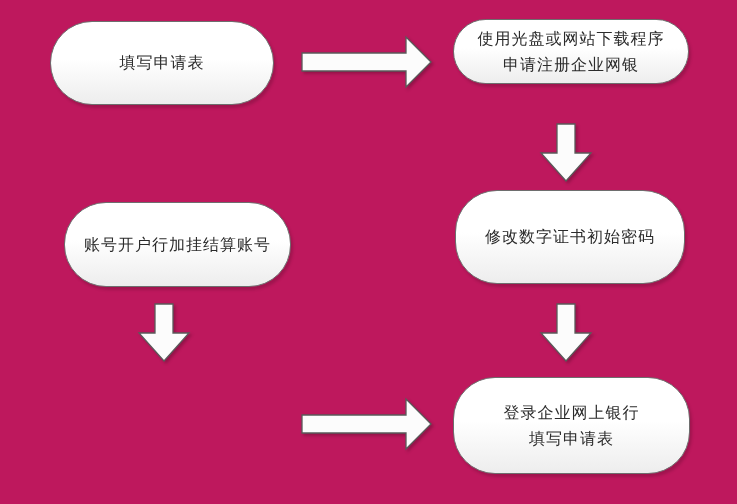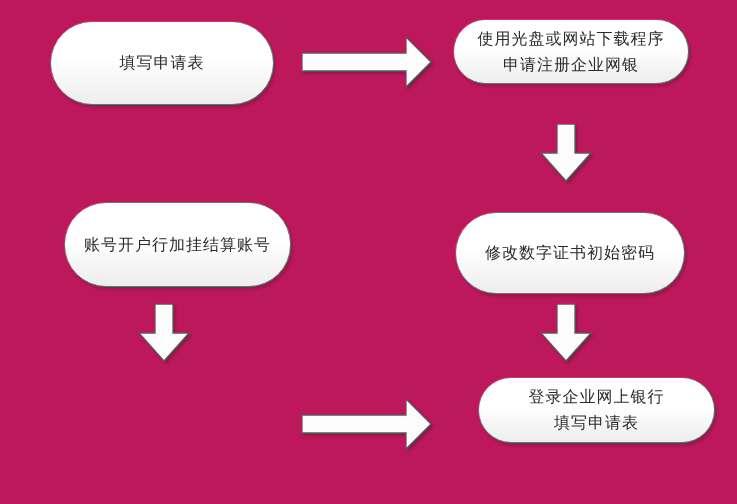--- a/index.html
+++ b/index.html
@@ -61,35 +61,35 @@
   </div>
 
   <svg class="arrow" style="left:539px; top:123px;" width="54" height="60" viewBox="0 0 54 60">
     <polygon points="18,1 36,1 36,30 52,30 27,58 2,30 18,30" fill="#fcfcfc"></polygon>
   </svg>
 
   <div class="node" style="left:64px; top:202px; width:227px; height:85px;">
     <span>账号开户行加挂结算账号</span>
   </div>
 
-  <div class="node" style="left:455px; top:212px; width:230px; height:82px;">
+  <div class="node" style="left:455px; top:190px; width:230px; height:94px;">
     <span>修改数字证书初始密码</span>
   </div>
 
   <svg class="arrow" style="left:137px; top:303px;" width="54" height="60" viewBox="0 0 54 60">
     <polygon points="18,1 36,1 36,30 52,30 27,58 2,30 18,30" fill="#fcfcfc"></polygon>
   </svg>
 
   <svg class="arrow" style="left:539px; top:303px;" width="54" height="60" viewBox="0 0 54 60">
     <polygon points="18,1 36,1 36,30 52,30 27,58 2,30 18,30" fill="#fcfcfc"></polygon>
   </svg>
 
 
   <svg class="arrow" style="left:301px; top:397px;" width="132" height="54" viewBox="0 0 132 54">
     <polygon points="1,18 105,18 105,2 130,27 105,52 105,36 1,36" fill="#fcfcfc"></polygon>
   </svg>
 
-  <div class="node" style="left:478px; top:377px; width:237px; height:66px;">
+  <div class="node" style="left:453px; top:377px; width:237px; height:97px;">
     <span>登录企业网上银行</span>
     <span>填写申请表</span>
   </div>
 
 </div>
 
 </body></html>

